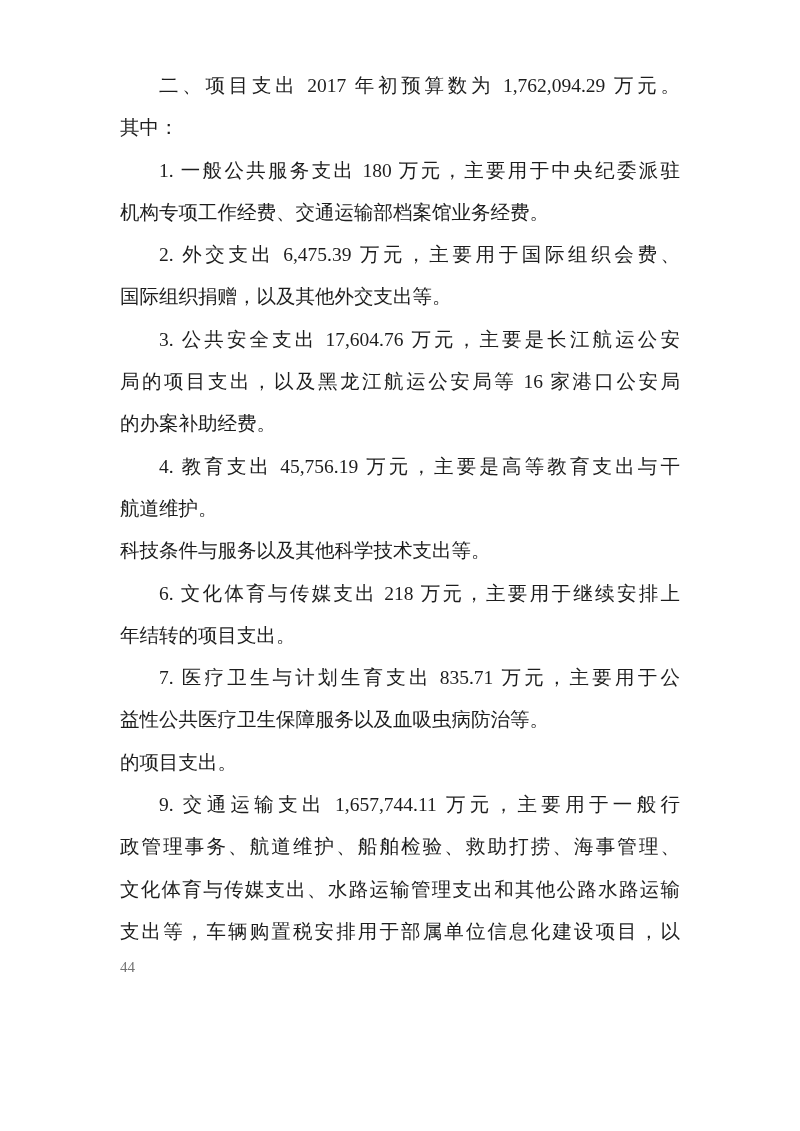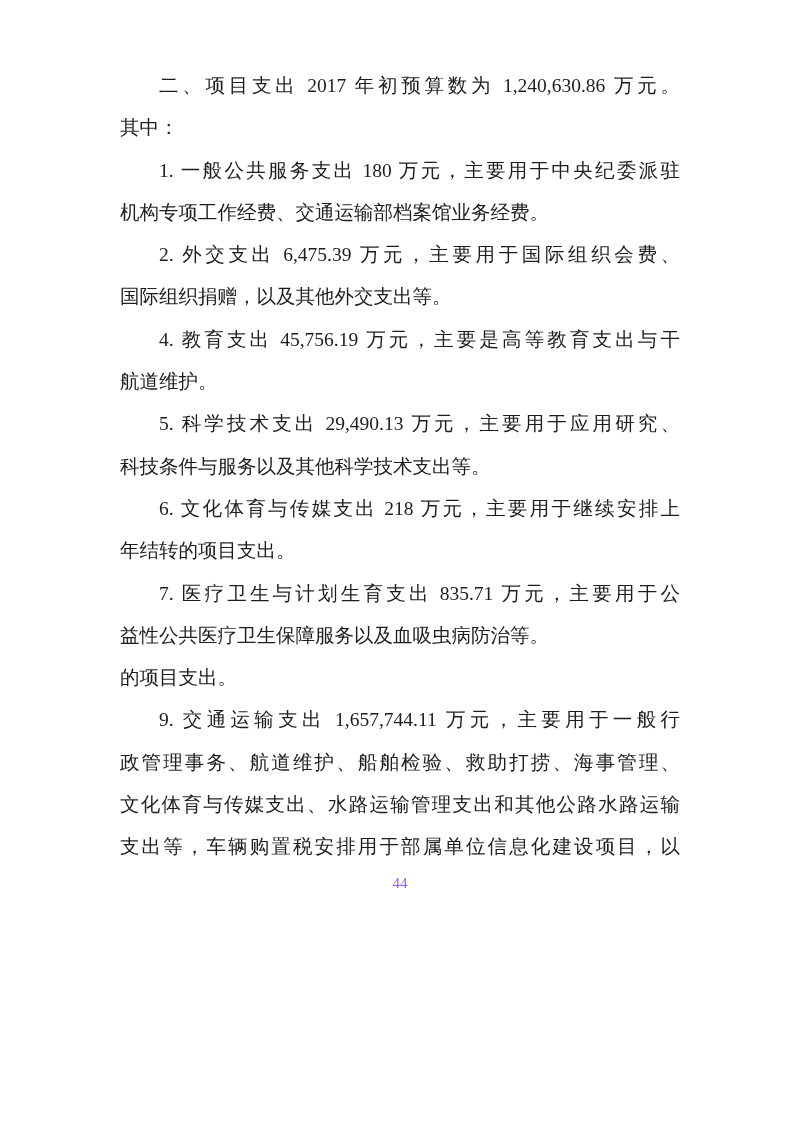--- a/index.html
+++ b/index.html
@@ -34,52 +34,55 @@
     text-align-last: justify;
     -moz-text-align-last: justify;
   }
   .line.indent {
     text-indent: 2em;
   }
   .page-number {
     margin-top: 4px;
     font-size: 15px;
     line-height: 20px;
-    text-align: center;
-    color: #8b5cf6;
+    color: #737373;
   }
 </style>
 </head>
 <body>
 
 <div class="page">
 
   <p class="para">
-    <span class="line indent fill">二、项目支出 2017 年初预算数为 1,240,630.86 万元。</span>
+    <span class="line indent fill">二、项目支出 2017 年初预算数为 1,762,094.29 万元。</span>
     <span class="line">其中：</span>
   </p>
 
   <p class="para">
     <span class="line indent fill">1. 一般公共服务支出 180 万元，主要用于中央纪委派驻</span>
     <span class="line">机构专项工作经费、交通运输部档案馆业务经费。</span>
   </p>
 
   <p class="para">
     <span class="line indent fill">2. 外交支出 6,475.39 万元，主要用于国际组织会费、</span>
     <span class="line">国际组织捐赠，以及其他外交支出等。</span>
   </p>
 
+  <p class="para">
+    <span class="line indent fill">3. 公共安全支出 17,604.76 万元，主要是长江航运公安</span>
+    <span class="line fill">局的项目支出，以及黑龙江航运公安局等 16 家港口公安局</span>
+    <span class="line">的办案补助经费。</span>
+  </p>
 
   <p class="para">
     <span class="line indent fill">4. 教育支出 45,756.19 万元，主要是高等教育支出与干</span>
     <span class="line">航道维护。</span>
   </p>
 
   <p class="para">
-    <span class="line indent fill">5. 科学技术支出 29,490.13 万元，主要用于应用研究、</span>
     <span class="line">科技条件与服务以及其他科学技术支出等。</span>
   </p>
 
   <p class="para">
     <span class="line indent fill">6. 文化体育与传媒支出 218 万元，主要用于继续安排上</span>
     <span class="line">年结转的项目支出。</span>
   </p>
 
   <p class="para">
     <span class="line indent fill">7. 医疗卫生与计划生育支出 835.71 万元，主要用于公</span>

